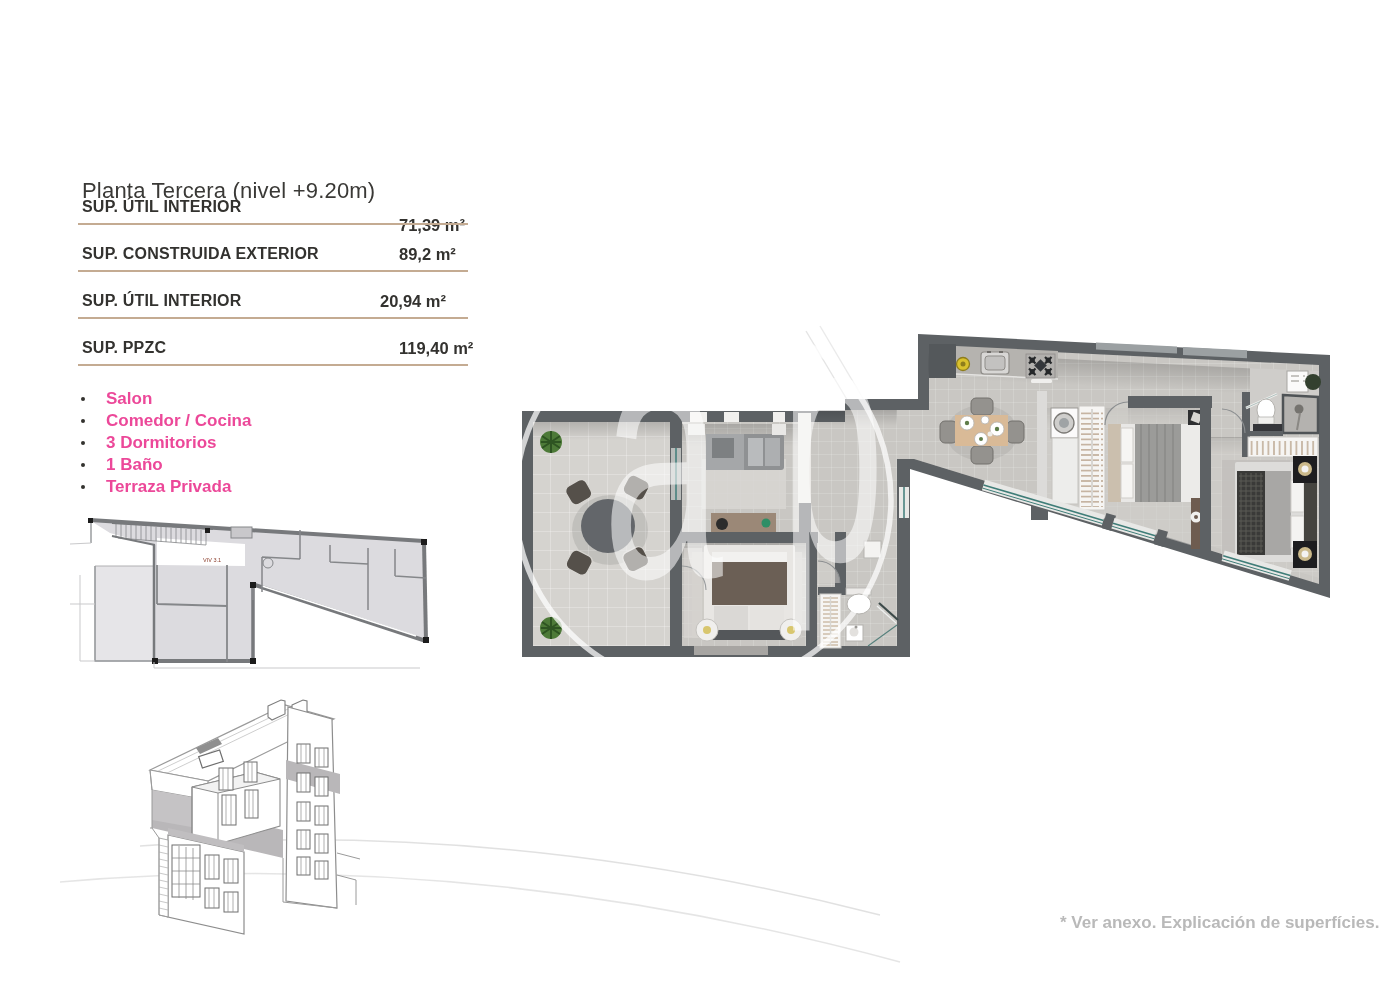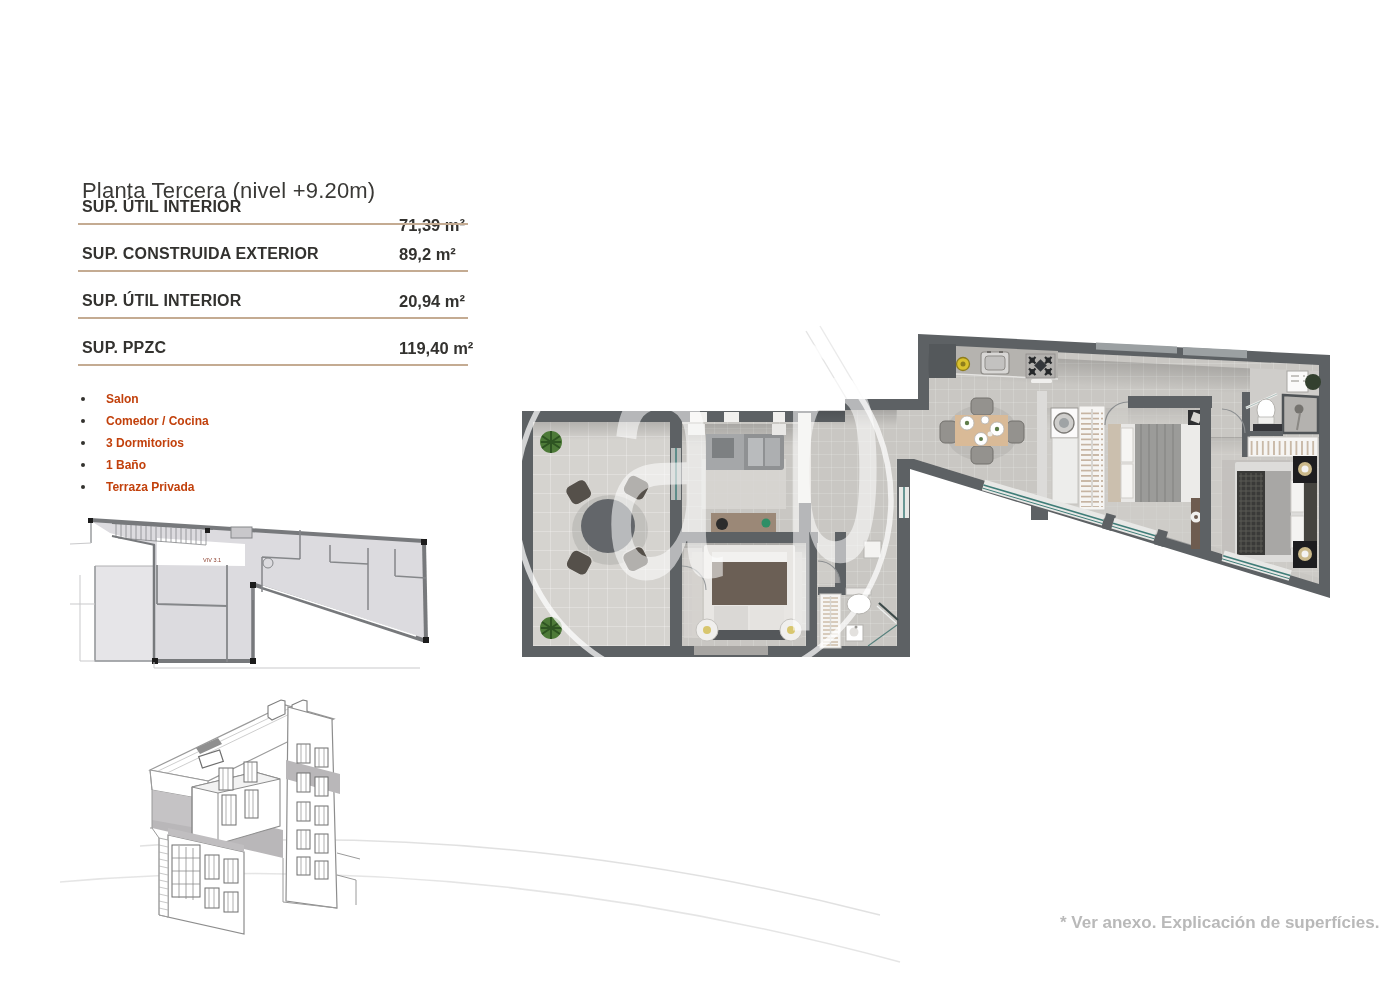--- a/index.html
+++ b/index.html
@@ -3,21 +3,21 @@
 <meta charset="utf-8">
 <style>
   html,body{margin:0;padding:0;}
   body{width:1400px;height:991px;position:relative;background:#ffffff;
        font-family:"Liberation Sans", sans-serif;overflow:hidden;}
   .abs{position:absolute;}
   .ttl{left:82px;top:138px;font-size:22px;color:#3a3936;letter-spacing:.2px;margin-top:40px;}
   .lbl{font-size:16px;font-weight:700;color:#33322f;letter-spacing:.2px;}
   .val{font-size:16.5px;font-weight:700;color:#33322f;}
   .rule{height:1.5px;background:#c4ab92;left:78px;width:390px;}
-  .bullets{left:78px;top:388px;font-size:12px;font-weight:700;color:#c2410c;line-height:22px;}
+  .bullets{left:78px;top:388px;font-size:17px;font-weight:700;color:#ec4899;line-height:22px;}
   .bullets .b{position:relative;padding-left:28px;}
   .bullets .b:before{content:"";position:absolute;left:3px;top:9px;width:4px;height:4px;border-radius:50%;background:#33322f;}
   .note{left:1060px;top:913px;font-size:17px;color:#b9b9b9;font-weight:bold;}
 </style>
 </head>
 <body>
 
 <div class="abs ttl">Planta Tercera (nivel +9.20m)</div>
 
 <div class="abs lbl" style="left:82px;top:198px;">SUP. ÚTIL INTERIOR</div>
@@ -27,21 +27,21 @@
 <div class="abs rule" style="top:223px;"></div>
 
 <div class="abs lbl" style="left:82px;top:245px;">SUP. CONSTRUIDA EXTERIOR</div>
 
 <div class="abs val" style="left:399px;top:245px;">89,2 m²</div>
 
 <div class="abs rule" style="top:270px;"></div>
 
 <div class="abs lbl" style="left:82px;top:292px;">SUP. ÚTIL INTERIOR</div>
 
-<div class="abs val" style="left:399px;top:292px;">20,94 m²</div>
+<div class="abs val" style="left:380px;top:292px;">20,94 m²</div>
 
 <div class="abs rule" style="top:317px;"></div>
 
 <div class="abs lbl" style="left:82px;top:339px;">SUP. PPZC</div>
 
 <div class="abs val" style="left:399px;top:339px;text-align:center;">119,40 m²</div>
 
 <div class="abs rule" style="top:364px;"></div>
 
 <div class="abs bullets">

